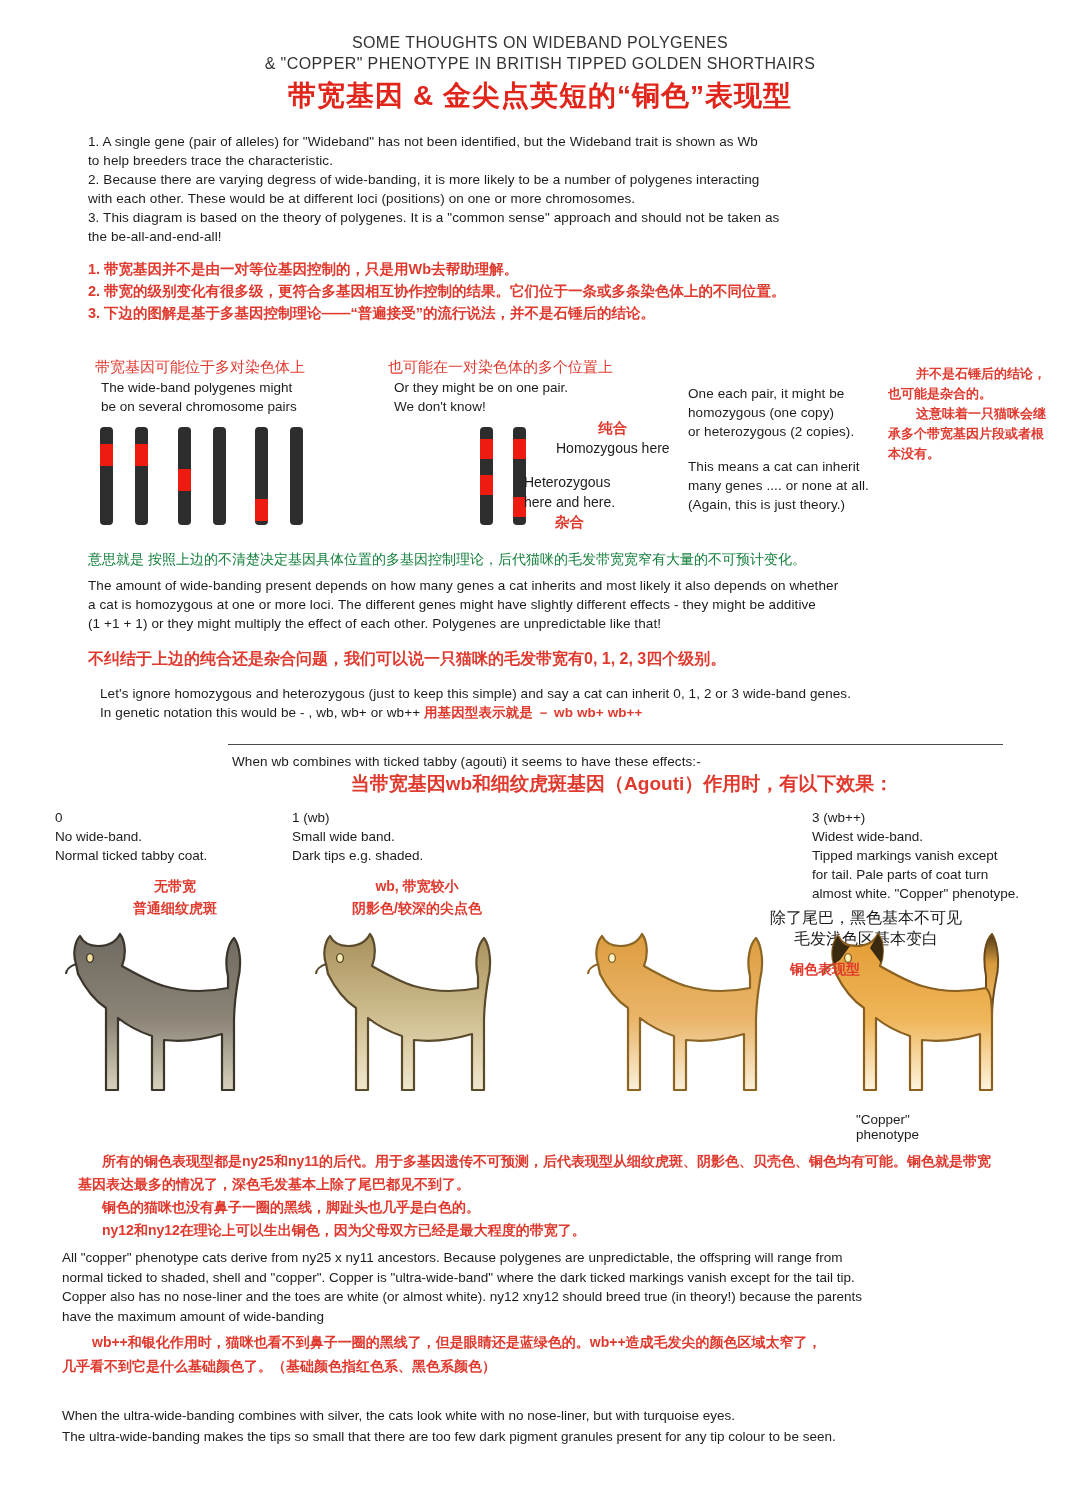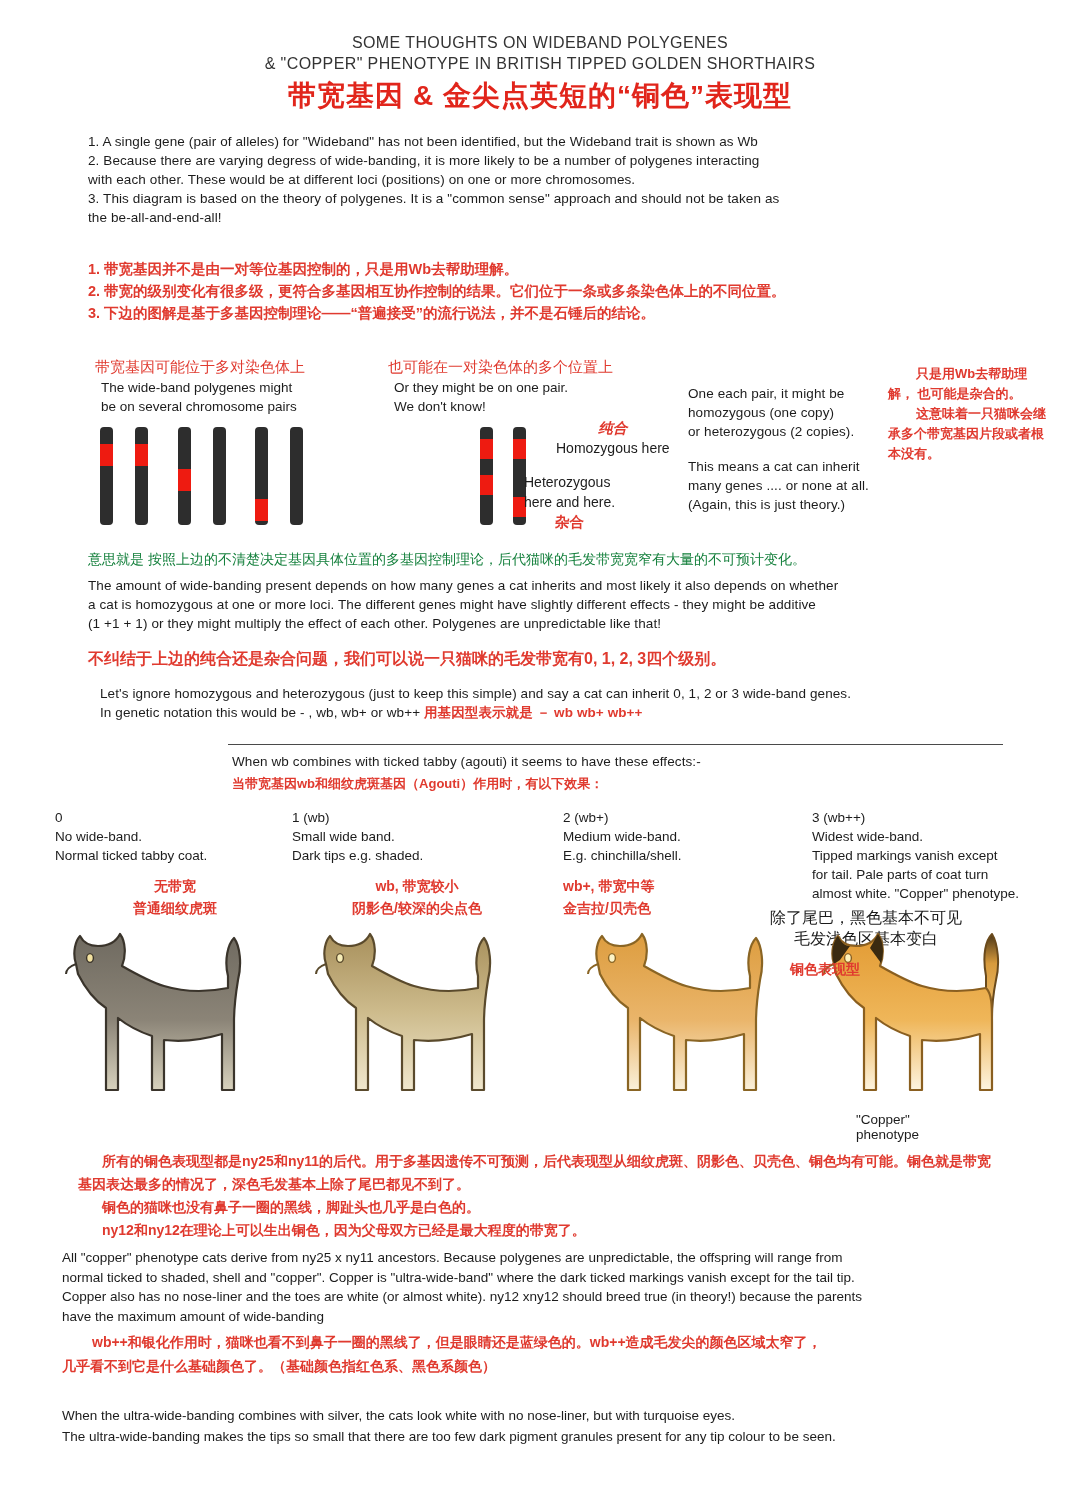--- a/index.html
+++ b/index.html
@@ -41,40 +41,40 @@
   
   .chromo-group{position:absolute;}
   .chr{
     position:absolute;
     width:13px;background:#2d2d2d;border-radius:4px;
   }
   .band{position:absolute;left:0;width:13px;background:#ee1b11;}
 
   
   #homo-label{position:absolute;left:556px;top:419px;}
-  #homo-label .t1{color:#e03a2f;font-size:14.5px;font-weight:600;line-height:19px;text-align:center;font-style:italic;}
+  #homo-label .t1{color:#e03a2f;font-size:14.5px;font-weight:600;line-height:19px;text-align:center;}
   #homo-label .t2{color:#1c1c1c;font-size:14px;line-height:20px;}
   #hetero-label{position:absolute;left:524px;top:472px;}
   #hetero-label .t2{color:#1c1c1c;font-size:14px;line-height:20px;}
   #hetero-label .t1{color:#e03a2f;font-size:14.5px;font-weight:600;line-height:20px;text-align:center;}
 
   
   #mid1{position:absolute;left:88px;top:548px;width:915px;}
   #mid1 .cnline{color:#15803d;font-size:14px;font-weight:400;line-height:22px;}
   #mid1 .enblock{margin-top:6px;}
   #mid2{position:absolute;left:88px;top:648px;width:915px;}
   #mid2 .cnline{color:#e03a2f;font-size:16px;font-weight:600;line-height:22px;}
   #mid2 .enblock{margin-top:14px;padding-left:12px;}
   .inline-cn{color:#e03a2f;font-weight:600;}
 
   
   #divider{position:absolute;left:228px;top:744px;width:775px;height:1px;background:#4a4a4a;}
   #agouti{position:absolute;left:232px;top:752px;width:780px;}
   #agouti .en{font-size:13.5px;line-height:20px;}
-  #agouti .cn{font-size:13px;line-height:24px;}
+  #agouti .cn{font-size:19px;line-height:24px;text-align:center;}
 
   
   .catcol{position:absolute;top:808px;}
   .catcol .num{font-size:13.5px;line-height:19px;color:#1c1c1c;}
   .catcol .desc{font-size:13.5px;line-height:19px;color:#1c1c1c;}
   .catcol .cncap{color:#e03a2f;font-size:14px;font-weight:600;line-height:22px;margin-top:10px;}
   #cat0{left:55px;width:240px;}
   #cat1{left:292px;width:250px;}
   #cat2{left:563px;width:245px;}
   #cat3{left:812px;width:265px;}
@@ -100,20 +100,21 @@
 <div class="page">
 
   <div id="hdr">
     <div class="l1">SOME THOUGHTS ON WIDEBAND POLYGENES</div>
     <div class="l2">&amp; "COPPER" PHENOTYPE IN BRITISH TIPPED GOLDEN SHORTHAIRS</div>
     <div class="l3">带宽基因 &amp; 金尖点英短的“铜色”表现型</div>
   </div>
 
   <div id="intro-en" class="en">
     <p>1. A single gene (pair of alleles) for "Wideband" has not been identified, but the Wideband trait is shown as Wb</p>
+    <p>to help breeders trace the characteristic.</p>
     <p>2.  Because there are varying degress of wide-banding, it is more likely to be a number of polygenes interacting</p>
     <p>with each other.  These would be at different loci (positions) on one or more chromosomes.</p>
     <p>3.  This diagram is based on the theory of polygenes.  It is a "common sense" approach and should not be taken as</p>
     <p>the be-all-and-end-all!</p>
   </div>
 
   <div id="intro-cn">
     <p class="cn">1. 带宽基因并不是由一对等位基因控制的，只是用Wb去帮助理解。</p>
     <p class="cn">2. 带宽的级别变化有很多级，更符合多基因相互协作控制的结果。它们位于一条或多条染色体上的不同位置。</p>
     <p class="cn">3. 下边的图解是基于多基因控制理论——“普遍接受”的流行说法，并不是石锤后的结论。</p>
@@ -135,21 +136,21 @@
     <div>One each pair, it might be</div>
     <div>homozygous (one copy)</div>
     <div>or heterozygous (2 copies).</div>
     <div style="height:16px"></div>
     <div>This means a cat can inherit</div>
     <div>many genes .... or none at all.</div>
     <div>(Again, this is just theory.)</div>
   </div>
 
   <div id="colD">
-    <div class="cn-sm" style="text-indent:28px">只是用Wb去帮助理解， 也可能是杂合的。</div>
+    <div class="cn-sm" style="text-indent:28px">并不是石锤后的结论， 也可能是杂合的。</div>
     <div class="cn-sm" style="text-indent:28px">这意味着一只猫咪会继承多个带宽基因片段或者根本没有。</div>
   </div>
 
   <div class="chromo-group" style="left:100px;top:427px;width:60px;height:98px">
     <div class="chr" style="left:0;top:0;height:98px">
       <div class="band" style="top:17px;height:22px"></div>
     </div>
     <div class="chr" style="left:35px;top:0;height:98px">
       <div class="band" style="top:17px;height:22px"></div>
     </div>
@@ -226,27 +227,20 @@
   </div>
 
   <div class="catcol" id="cat1">
     <div class="num">1  (wb)</div>
     <div class="desc">Small wide band.</div>
     <div class="desc">Dark tips e.g. shaded.</div>
     <div class="cncap">wb, 带宽较小</div>
     <div class="cncap" style="margin-top:0">阴影色/较深的尖点色</div>
   </div>
 
-  <div class="catcol" id="cat2">
-    <div class="num">2 (wb+)</div>
-    <div class="desc">Medium wide-band.</div>
-    <div class="desc">E.g. chinchilla/shell.</div>
-    <div class="cncap">wb+, 带宽中等</div>
-    <div class="cncap" style="margin-top:0">金吉拉/贝壳色</div>
-  </div>
 
   <div class="catcol" id="cat3">
     <div class="num">3 (wb++)</div>
     <div class="desc">Widest wide-band.</div>
     <div class="desc">Tipped markings vanish except</div>
     <div class="desc">for tail.  Pale parts of coat turn</div>
     <div class="desc">almost white. "Copper" phenotype.</div>
   </div>
   <div style="position:absolute;left:706px;top:908px;width:320px;text-align:center;">
     <div class="cncap" style="margin:0">除了尾巴，黑色基本不可见</div>

